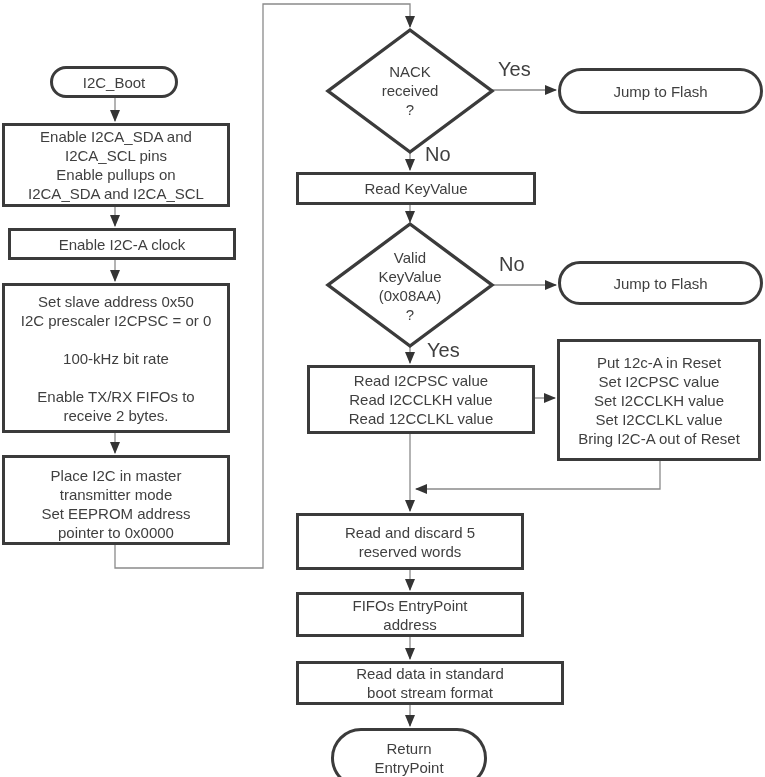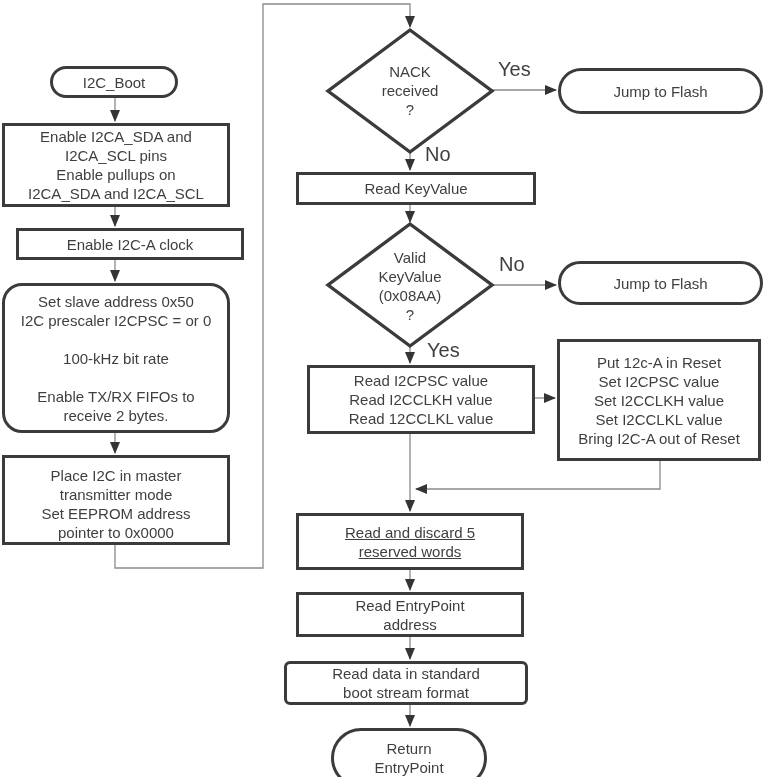--- a/index.html
+++ b/index.html
@@ -76,25 +76,25 @@
     <span>I2C_Boot</span>
   </div>
 
   <div class="node" style="left:2px;top:123px;width:228px;height:84px;">
     <span>Enable I2CA_SDA and
 I2CA_SCL pins
 Enable pullups on
 I2CA_SDA and I2CA_SCL</span>
   </div>
 
-  <div class="node" style="left:16px;top:228px;width:228px;height:32px;">
+  <div class="node" style="left:8px;top:228px;width:228px;height:32px;">
     <span>Enable I2C-A clock</span>
   </div>
 
-  <div class="node" style="left:2px;top:283px;width:228px;height:150px;border-radius:20px;">
+  <div class="node" style="left:2px;top:283px;width:228px;height:150px;">
     <span>Set slave address 0x50
 I2C prescaler I2CPSC = or 0
 
 100-kHz bit rate
 
 Enable TX/RX FIFOs to
 receive 2 bytes.</span>
   </div>
 
   <div class="node" style="left:2px;top:455px;width:228px;height:90px;align-items:flex-end;">
@@ -136,31 +136,31 @@
   </div>
 
   <div class="node" style="left:557px;top:339px;width:204px;height:122px;">
     <span>Put 12c-A in Reset
 Set I2CPSC value
 Set I2CCLKH value
 Set I2CCLKL value
 Bring I2C-A out of Reset</span>
   </div>
 
-  <div class="node" style="left:296px;top:513px;width:228px;height:57px;text-decoration:underline;">
+  <div class="node" style="left:296px;top:513px;width:228px;height:57px;">
     <span>Read and discard 5
 reserved words</span>
   </div>
 
   <div class="node" style="left:296px;top:592px;width:228px;height:45px;">
-    <span>Read EntryPoint
+    <span>FIFOs EntryPoint
 address</span>
   </div>
 
-  <div class="node" style="left:284px;top:661px;width:244px;height:44px;border-radius:6px;">
+  <div class="node" style="left:296px;top:661px;width:268px;height:44px;">
     <span>Read data in standard
 boot stream format</span>
   </div>
 
   <div class="node oval" style="left:331px;top:728px;width:156px;height:60px;">
     <span>Return
 EntryPoint</span>
   </div>
 
   <span class="edge-label" style="left:496px;top:61px;">Yes</span>

